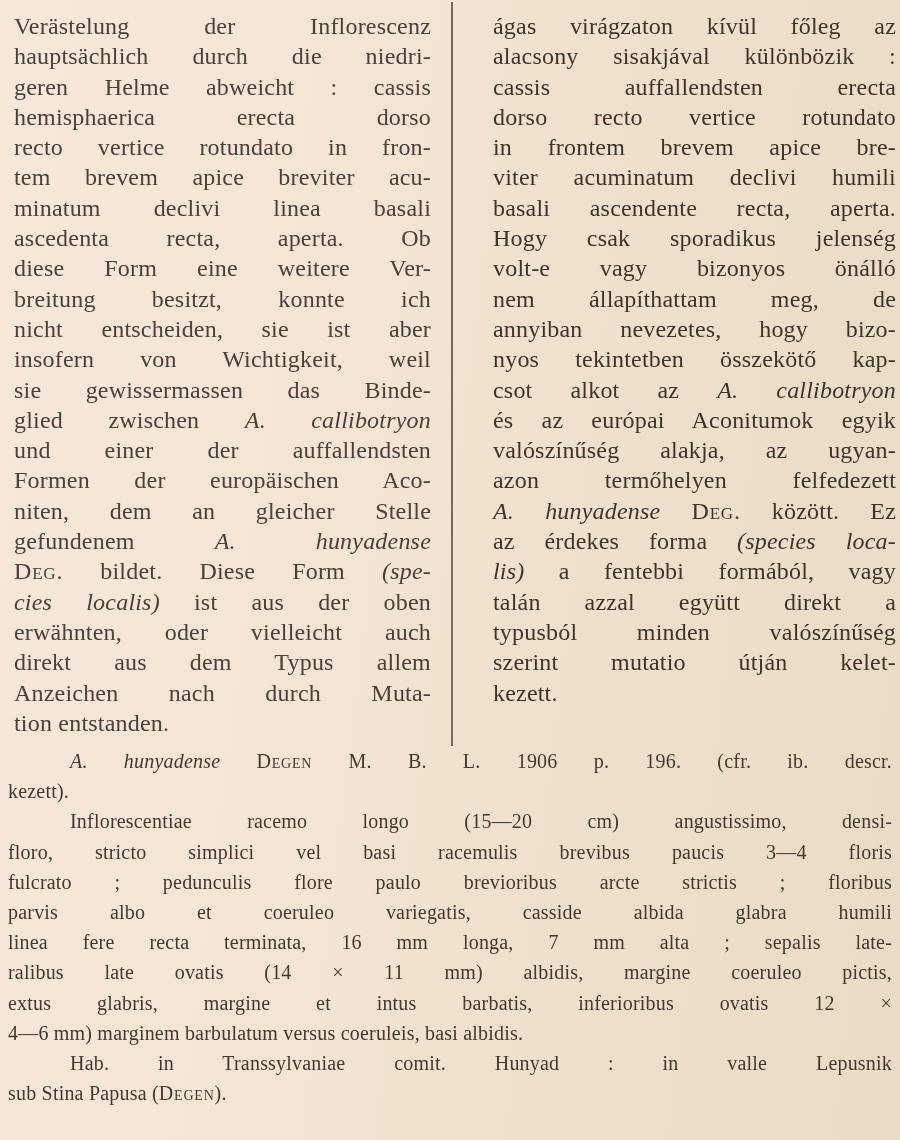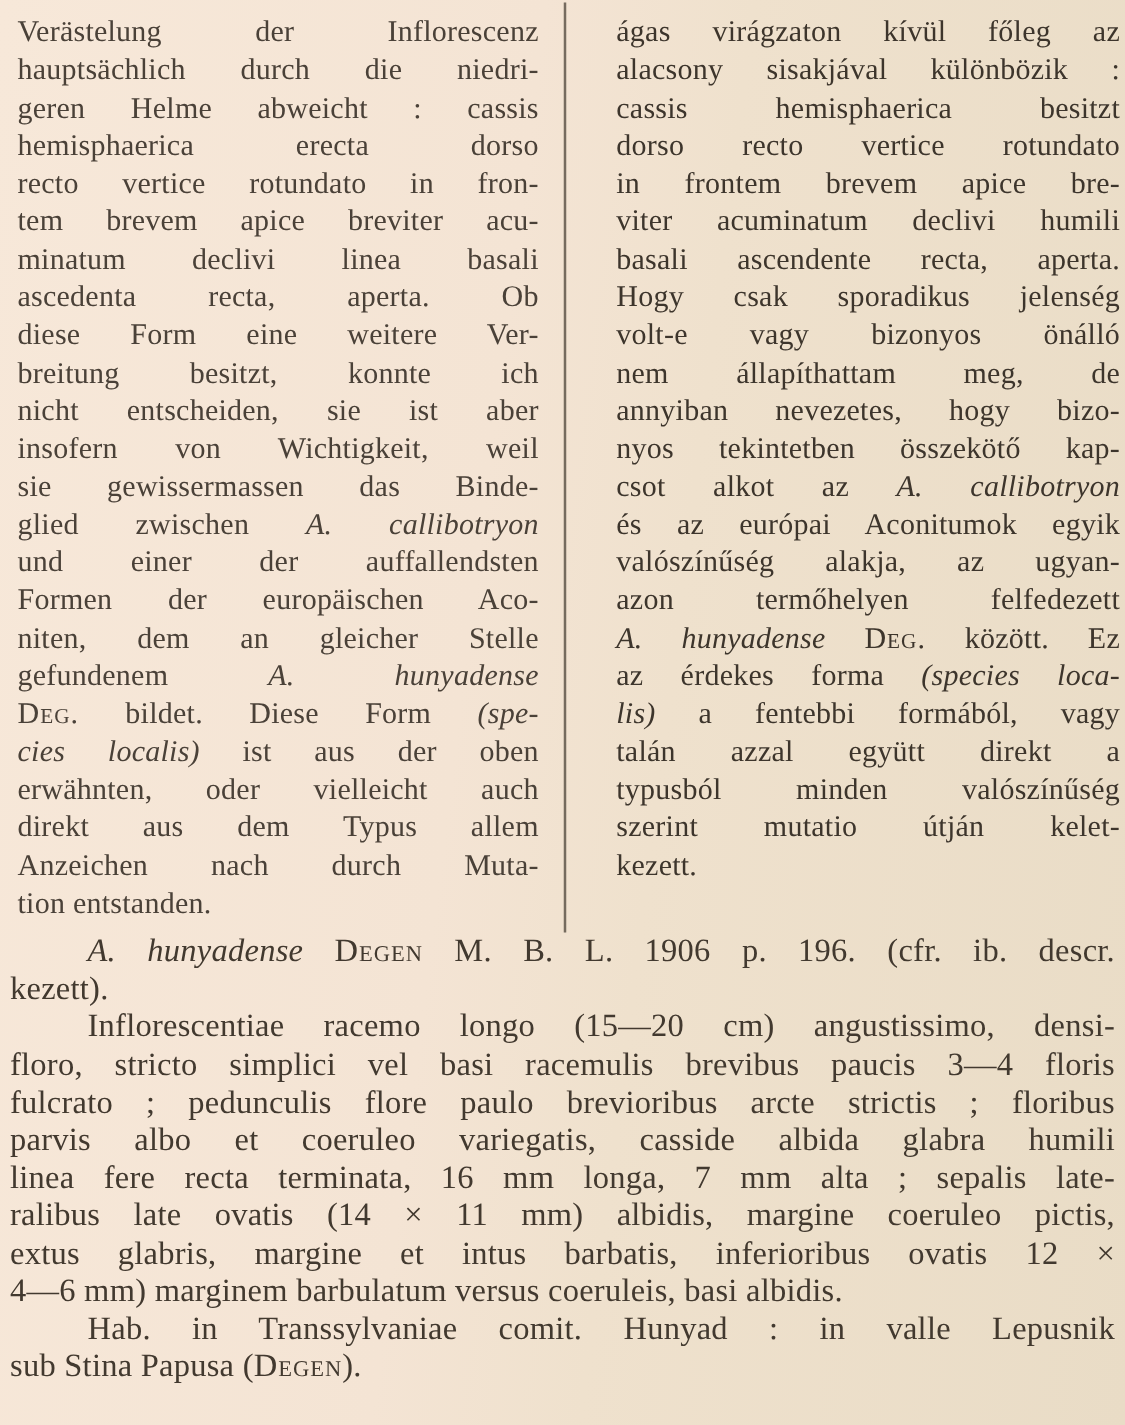--- a/index.html
+++ b/index.html
@@ -52,21 +52,21 @@
   .tline.indent { text-indent: 62px; }
   .bottom {
     position: absolute;
     top: 746px; left: 0;
     width: 900px;
     padding: 0 8px;
     box-sizing: border-box;
     color: #42392f;
   }
   .bottom .tline {
-    font-size: 26px;
+    font-size: 20px;
     line-height: 30.2px;
     font-family: Liberation Serif, serif;
   }
   .i { font-style: italic; }
   .sc { font-variant: small-caps; letter-spacing: 0.8px; margin-top: 37px; }
 </style>
 </head>
 <body>
 
 <div class="page">
@@ -94,21 +94,21 @@
         <div class="tline"><span class="sc">Deg.</span><span> bildet. Diese Form </span><span class="i">(spe-</span></div>
         <div class="tline"><span class="i">cies localis)</span><span> ist aus der oben</span></div>
         <div class="tline"><span>erwähnten, oder vielleicht auch</span></div>
         <div class="tline"><span>direkt aus dem Typus allem</span></div>
         <div class="tline"><span>Anzeichen nach durch Muta-</span></div>
         <div class="tline end"><span>tion entstanden.</span></div>
       </div>
     <div class="col-right">
         <div class="tline"><span>ágas virágzaton kívül főleg az</span></div>
         <div class="tline"><span>alacsony sisakjával különbözik :</span></div>
-        <div class="tline"><span>cassis hemisphaerica besitzt</span></div>
+        <div class="tline"><span>cassis auffallendsten erecta</span></div>
         <div class="tline"><span>dorso recto vertice rotundato</span></div>
         <div class="tline"><span>in frontem brevem apice bre-</span></div>
         <div class="tline"><span>viter acuminatum declivi humili</span></div>
         <div class="tline"><span>basali ascendente recta, aperta.</span></div>
         <div class="tline"><span>Hogy csak sporadikus jelenség</span></div>
         <div class="tline"><span>volt-e vagy bizonyos önálló</span></div>
         <div class="tline"><span>nem állapíthattam meg, de</span></div>
         <div class="tline"><span>annyiban nevezetes, hogy bizo-</span></div>
         <div class="tline"><span>nyos tekintetben összekötő kap-</span></div>
         <div class="tline"><span>csot alkot az </span><span class="i">A. callibotryon</span></div>

